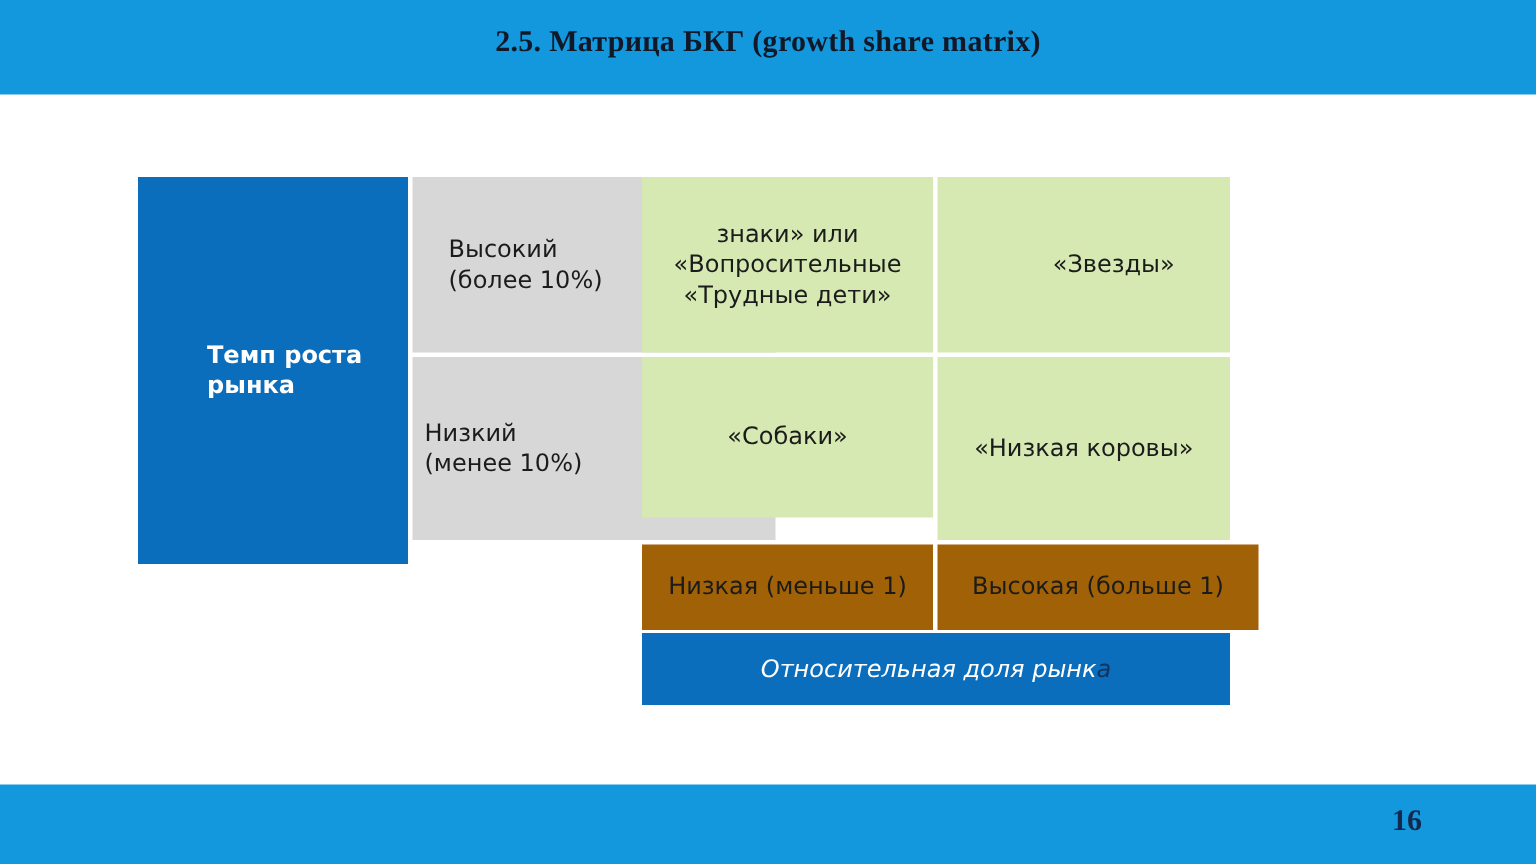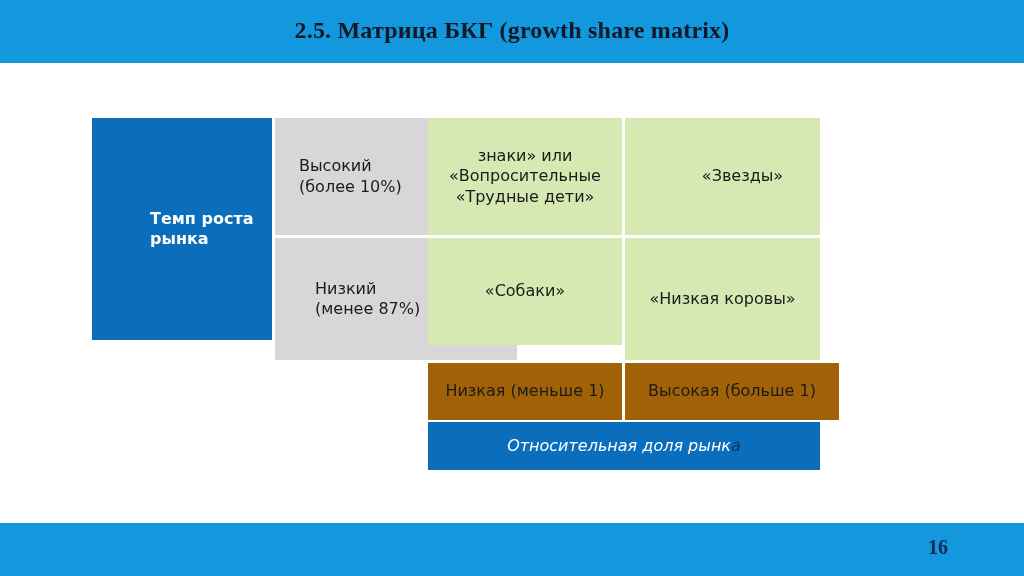--- a/index.html
+++ b/index.html
@@ -25,21 +25,21 @@
     height: 63px;
     background: #1398dd;
   }
   #slide-title {
     position: absolute;
     left: 0;
     top: 17px;
     width: 1024px;
     text-align: center;
     font-family: "Liberation Serif", "DejaVu Serif", serif;
-    font-size: 24px;
+    font-size: 20px;
     font-weight: bold;
     color: #111827;
     letter-spacing: 0.2px;
     white-space: nowrap;
   }
 
   
   #footer-bar {
     position: absolute;
     left: 0;
@@ -79,26 +79,26 @@
     line-height: 1.28;
     font-size: 16px;
     color: #1b1b1b;
   }
 
   
   #axis-growth-label {
     left: 0;
     top: 0;
     width: 180px;
-    height: 222px;
+    height: 258px;
     background: #0a6ebd;
     color: #ffffff;
     font-weight: bold;
     justify-content: flex-start;
-    padding-left: 58px;
+    padding-left: 46px;
     text-align: left;
     font-size: 16px;
   }
 
   
   #growth-high {
     left: 183px;
     top: 0;
     width: 242px;
     height: 117px;
@@ -108,21 +108,21 @@
     padding-left: 24px;
   }
   #growth-low {
     left: 183px;
     top: 120px;
     width: 242px;
     height: 122px;
     background: #d7d7d7;
     justify-content: flex-start;
     text-align: left;
-    padding-left: 40px;
+    padding-left: 8px;
   }
 
   
   .quadrant { background: #d6e9b2; }
   #quadrant-question-marks {
     left: 336px;
     top: 0;
     width: 194px;
     height: 117px;
   }
@@ -194,21 +194,21 @@
 
   <div class="cell" id="growth-high">
     <div>
       <div>Высокий</div>
       <div>(более 10%)</div>
     </div>
   </div>
   <div class="cell" id="growth-low">
     <div>
       <div>Низкий</div>
-      <div>(менее 87%)</div>
+      <div>(менее 10%)</div>
     </div>
   </div>
 
   <div class="cell quadrant" id="quadrant-question-marks">
     <div>
       <div>знаки» или</div>
       <div>«Вопросительные</div>
       <div>«Трудные дети»</div>
     </div>
   </div>

